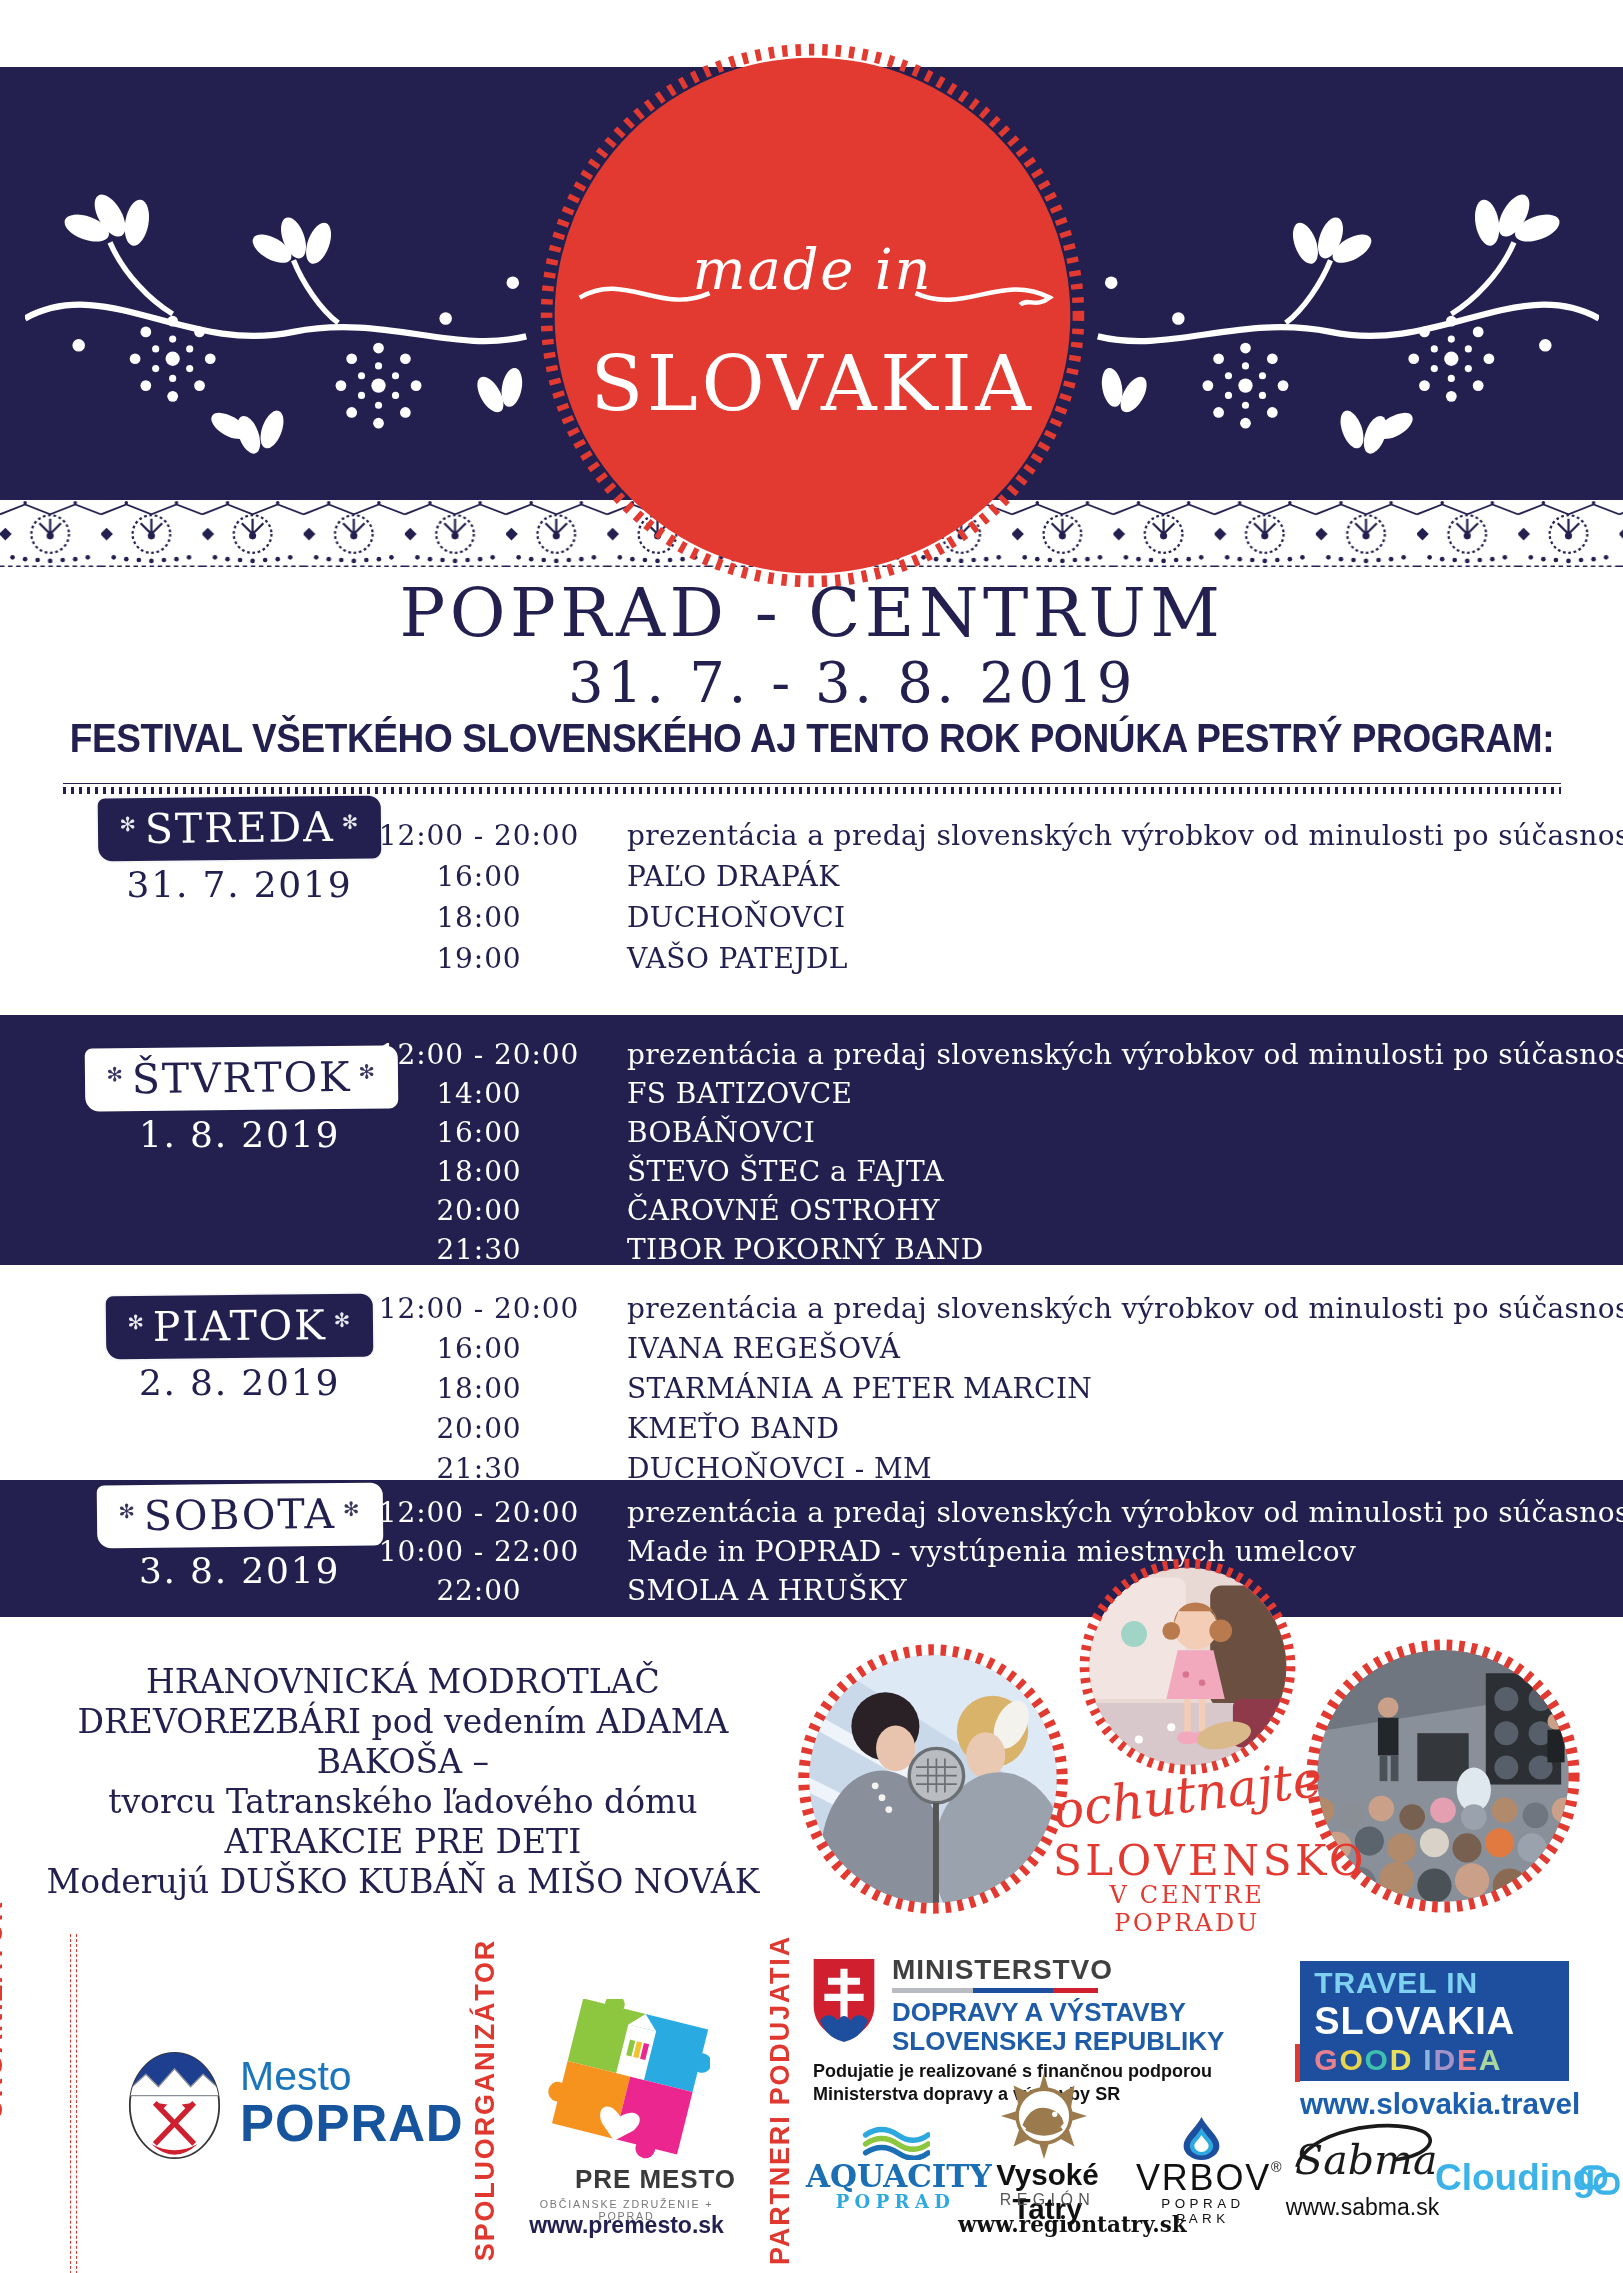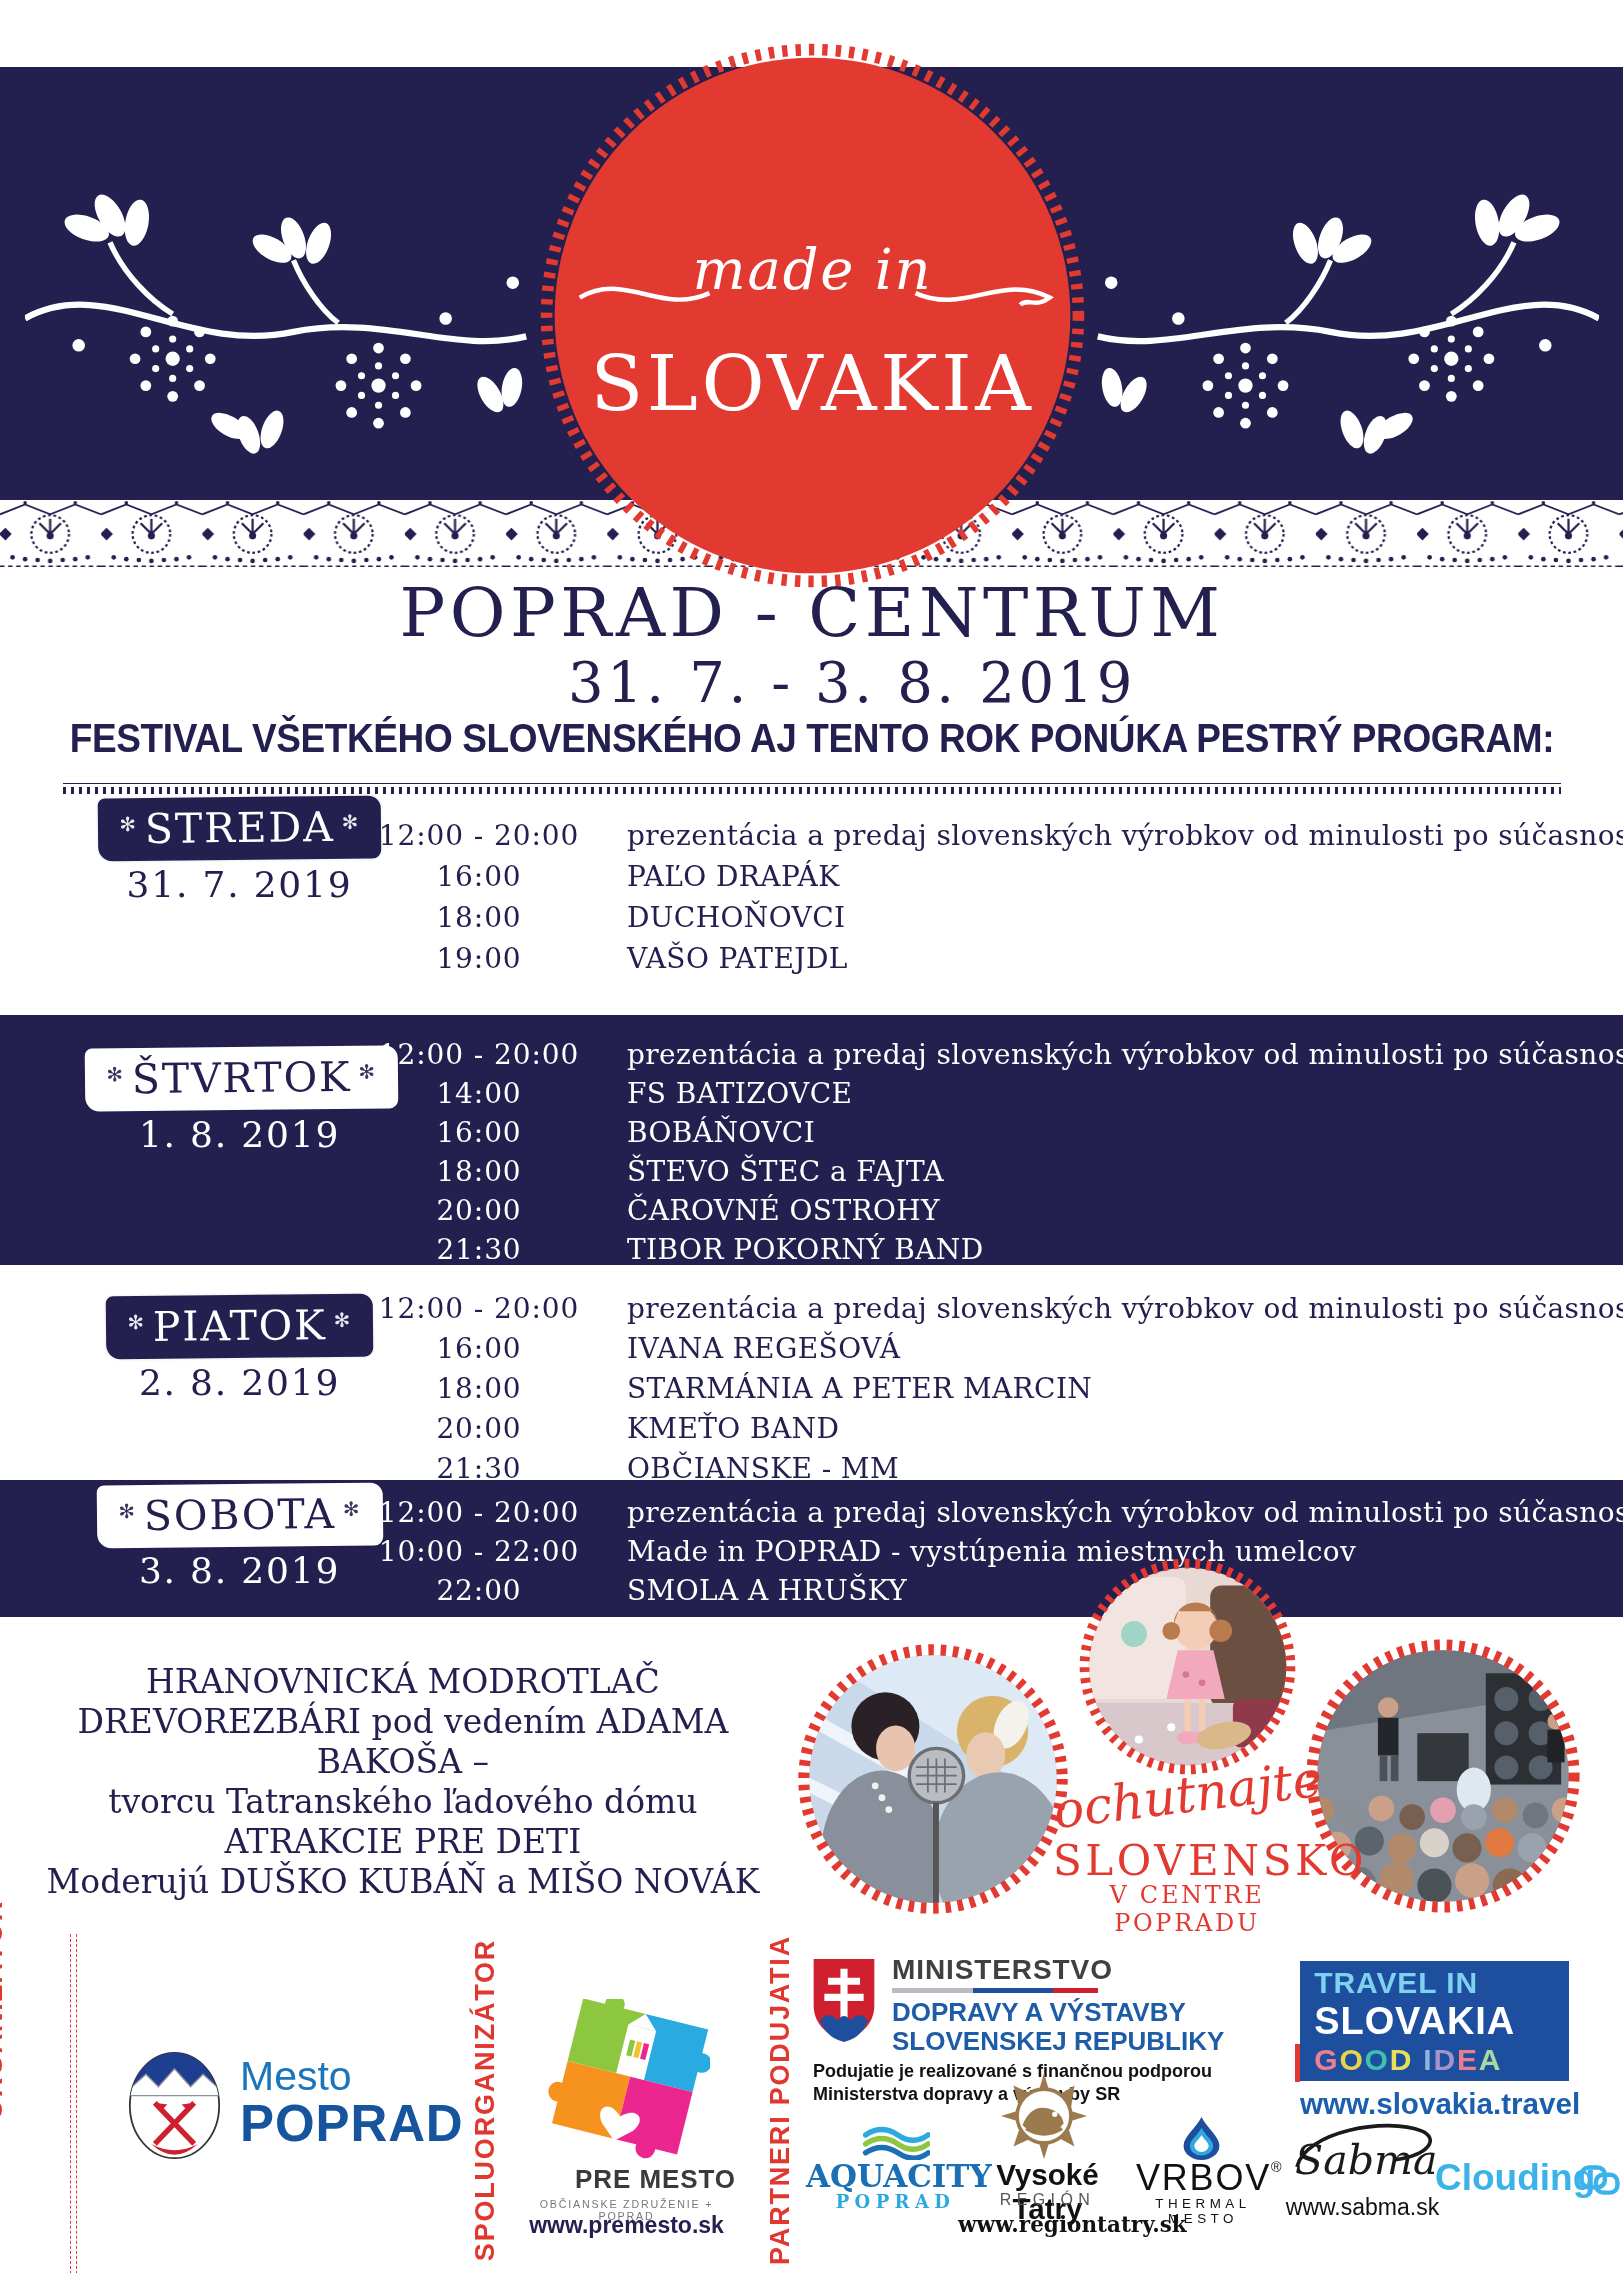--- a/index.html
+++ b/index.html
@@ -392,21 +392,21 @@
       <div class="row">
           <div class="time">18:00</div>
           <div class="act">STARMÁNIA A PETER MARCIN</div>
         </div>
       <div class="row">
           <div class="time">20:00</div>
           <div class="act">KMEŤO BAND</div>
         </div>
       <div class="row">
           <div class="time">21:30</div>
-          <div class="act">OBČIANSKE - MM</div>
+          <div class="act">DUCHOŇOVCI - MM</div>
         </div>
     </div>
   </div>
 
   <div class="day day--dark day4">
     <div class="badge-wrap" style="top:3.6px;position:absolute;">
       <div class="badge"><span class="sprig">✻</span><span>SOBOTA</span><span class="sprig">✻</span></div>
       <div class="bdate">3. 8. 2019</div>
     </div>
     <div class="rows">
@@ -659,21 +659,21 @@
   <div class="tatry-name sans">Vysoké Tatry</div>
   <div class="tatry-sub sans">REGIÓN</div>
   <div class="tatry-url">www.regiontatry.sk</div>
 
   <svg class="abs" style="left:1180px;top:2115px;" width="43" height="47" viewBox="0 0 48 52">
     <path d="M24,2 C30,14 44,24 44,34 a20,16 0 0 1 -40,0 C4,24 18,14 24,2 z" fill="#1e4f9e"></path>
     <path d="M24,14 C28,22 37,28 37,34 a13,11 0 0 1 -26,0 C11,28 20,22 24,14 z" fill="#2ea9e0"></path>
     <path d="M24,22 C27,27 32,31 32,34 a8,7 0 0 1 -16,0 C16,31 21,27 24,22 z" fill="#fff"></path>
   </svg>
   <div class="vrbov-name sans"><span>VRBOV</span><span class="vrbov-reg">®</span></div>
-  <div class="vrbov-sub sans">THERMAL MESTO</div>
+  <div class="vrbov-sub sans">POPRAD PARK</div>
 
   <svg class="abs" style="left:1279px;top:2115px;" width="161" height="76" viewBox="0 0 180 85">
     <path d="M20,58 C30,18 120,2 160,18 C178,26 170,44 130,50" fill="none" stroke="#1a1a1a" stroke-width="4"></path>
     <text x="18" y="66" font-family="DejaVu Serif, serif" font-style="italic" font-size="46" fill="#1a1a1a">Sabma</text>
   </svg>
   <div class="sabma-url sans">www.sabma.sk</div>
 
   <div class="clouding-name sans">Clouding</div>
   <svg class="abs" style="left:1578px;top:2155px;" width="43" height="43" viewBox="0 0 48 48">
     <rect x="4" y="14" width="26" height="22" rx="8" fill="none" stroke="#3bb3e8" stroke-width="5"></rect>

